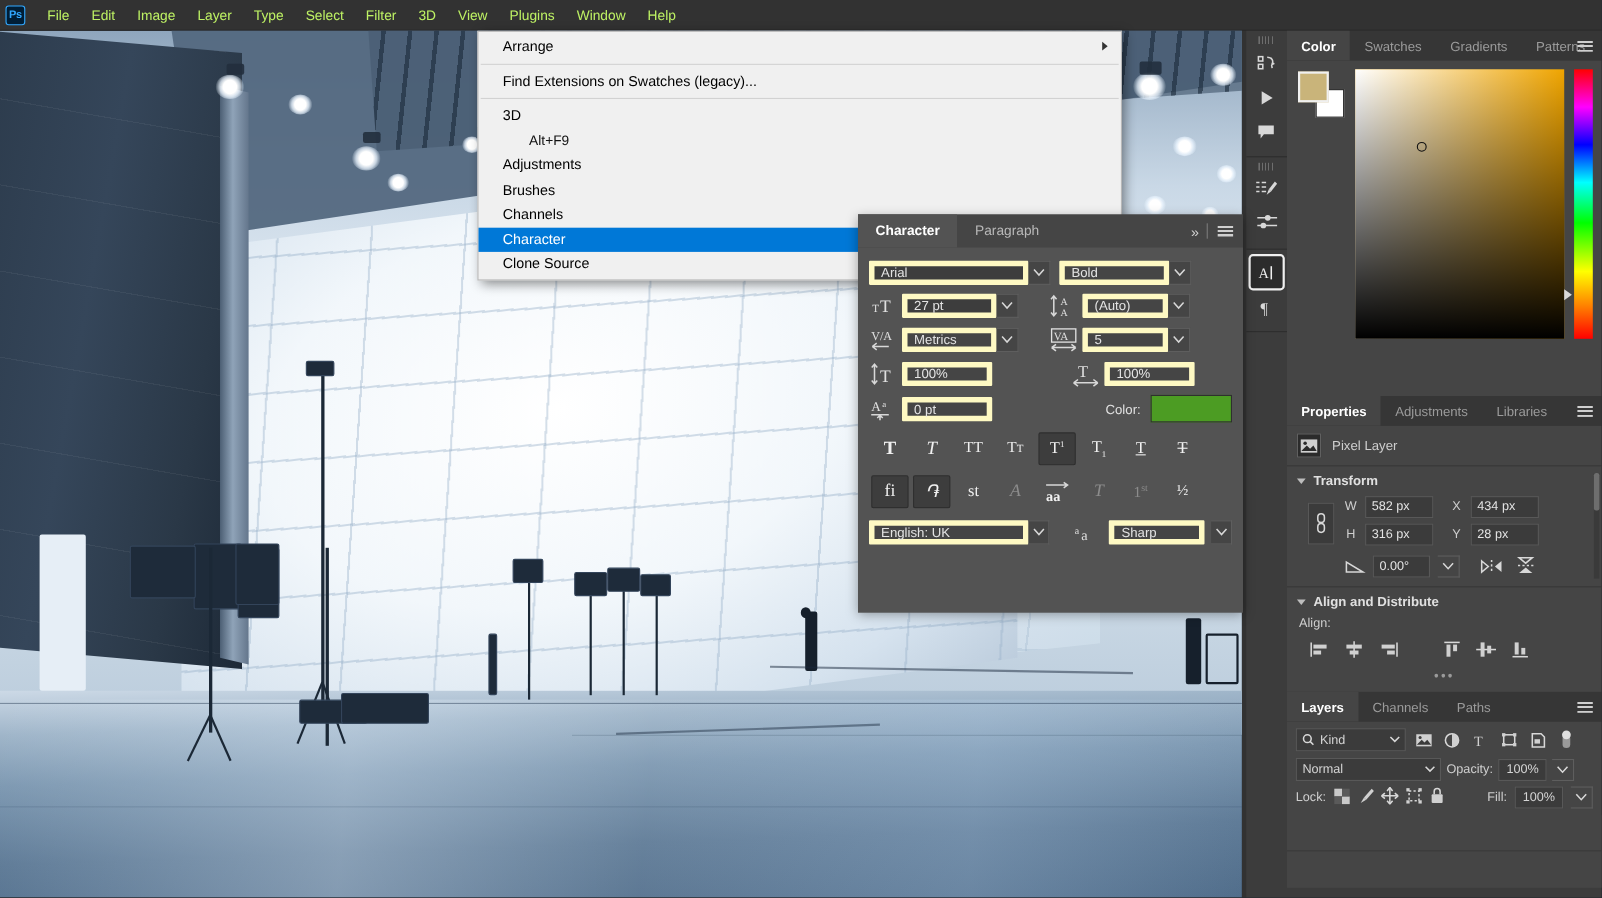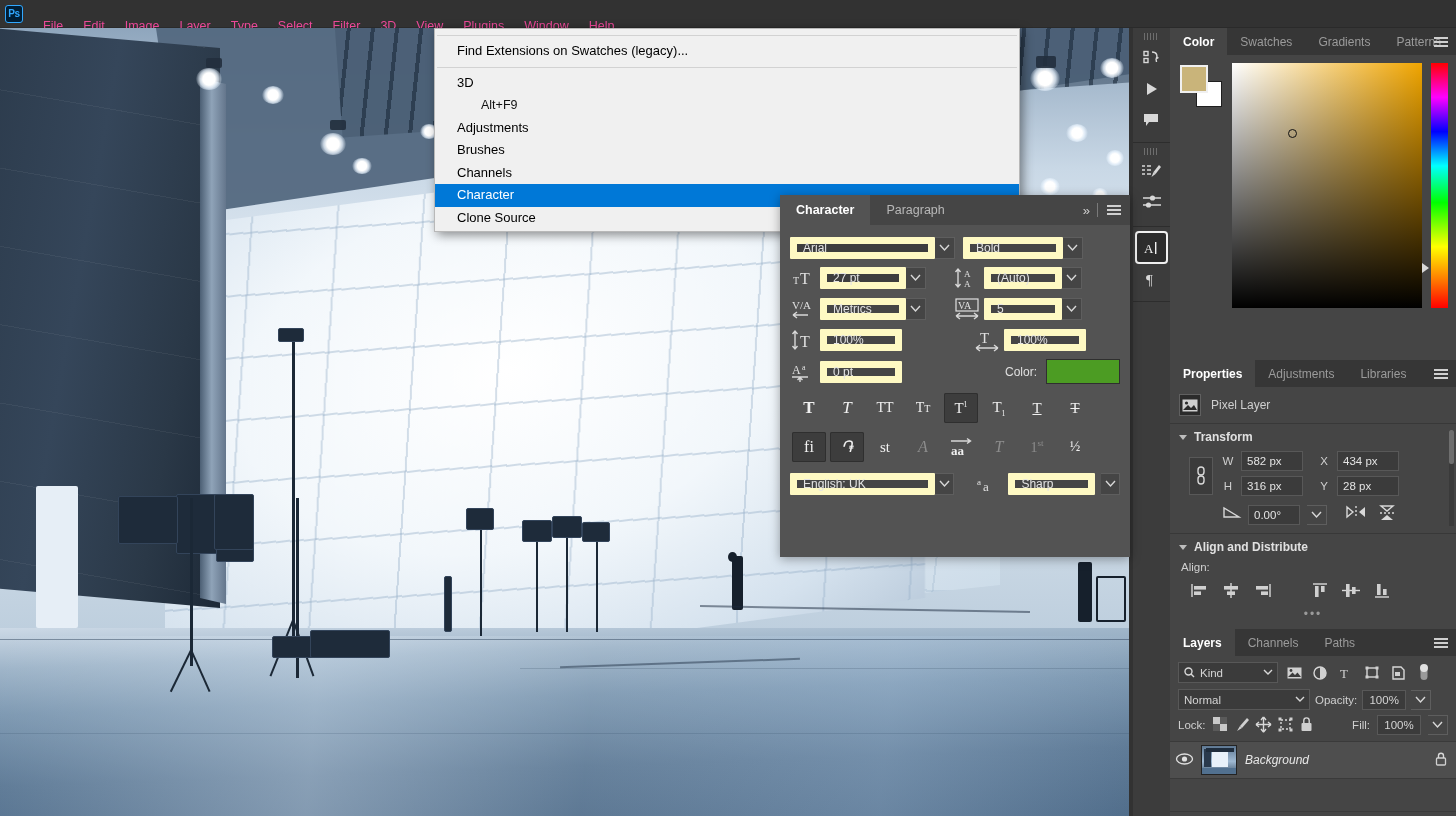--- a/index.html
+++ b/index.html
@@ -19,22 +19,22 @@
     border-bottom:1px solid #2a2a2a;
   }
   .ps-logo{
     width:18px;height:18px;margin-left:5px;margin-right:10px;
     background:#001e36; border:1px solid #31a8ff; border-radius:3px;
     color:#31a8ff; font-size:10px; font-weight:bold;
     display:flex;align-items:center;justify-content:center;
     letter-spacing:-0.3px;
   }
   .menubar-item{
-    padding:12px 10px; height:28px; line-height:28px;
-    font-size:12.5px; color:#ec4899; cursor:default;
+    padding:0 10px; height:28px; line-height:28px;
+    font-size:12.5px; color:#bef264; cursor:default;
   }
 
   
   .canvas-wrap{
     position:absolute; left:0; top:28px; width:1129px; height:788px;
     overflow:hidden; background:#1f2833;
   }
   .photo{ position:absolute; inset:0; }
 
   
@@ -150,21 +150,21 @@
   .char-tabs .spacer{ flex:1; }
   .tab-icons{ display:flex; align-items:center; gap:9px; padding-right:9px; color:#cfcfcf; }
   .chev2{ font-size:13px; letter-spacing:-2px; }
   .divline{ width:1px; height:14px; background:#7a7a7a; }
   .hamb{ display:inline-block; width:14px; height:10px;
      background:repeating-linear-gradient(180deg,#cfcfcf 0 2px, transparent 2px 4px); }
 
   .char-body{ padding:12px 10px 8px 10px; }
   .row{ display:flex; align-items:center; margin-bottom:7px; }
   .fld{
-    background:#454545; border:7px solid #fef9c3; height:22px;
+    background:#454545; border:5px solid #fef9c3; height:22px;
     display:flex; align-items:center; padding:0 6px; color:#e3e3e3; font-size:12px;
     border-radius:1px;
   }
   .fld.sel{ background:#3d3d3d; }
   .caret{
     width:20px; height:22px; background:#454545; border:1px solid #5e5e5e; border-left:none;
     display:flex;align-items:center;justify-content:center;
   }
   .caret svg{ display:block; }
   .lbl-ico{ width:30px; height:24px; display:flex; align-items:center; justify-content:center; color:#e0e0e0; }
@@ -355,20 +355,24 @@
     <div class="person" style="left:728px;top:524px;width:9px;height:10px;border-radius:50%;"></div>
     <div class="person" style="left:1078px;top:534px;width:14px;height:60px;"></div>
     <div class="person" style="left:1096px;top:548px;width:30px;height:46px;background:transparent;border:2px solid #16202c;"></div>
 
     <div class="floorline" style="left:700px;top:580px;width:330px;height:2px;background:rgba(25,40,60,.5);transform:rotate(1deg);"></div>
     <div class="floorline" style="left:560px;top:634px;width:240px;height:2px;background:rgba(25,40,60,.45);transform:rotate(-2deg);"></div>
   </div>
 </div>
 
 <div class="dropdown" id="dropdown">
+    <div class="dd-item">
+      <span class="lbl">Arrange</span>
+      <span class="dd-arrow"></span>
+    </div>
     <div class="dd-sep"></div>
     <div class="dd-item">
       <span class="lbl">Find Extensions on Swatches (legacy)...</span>
     </div>
     <div class="dd-sep"></div>
     <div class="dd-item">
       <span class="lbl">3D</span>
     </div>
     <div class="dd-item">
       <span class="accel">Alt+F9</span>
@@ -709,21 +713,21 @@
           <div class="tfield">434 px</div>
         </div>
         <div class="tfrow">
           <span style="width:14px;text-align:center;font-size:11.5px;color:#cfcfcf;">H</span>
           <div class="tfield">316 px</div>
           <span style="width:14px;text-align:center;font-size:11.5px;color:#cfcfcf;margin-left:8px;">Y</span>
           <div class="tfield">28 px</div>
         </div>
       </div>
     </div>
-    <div style="display:flex;align-items:flex-start;gap:7px;padding-left:44px;margin-top:4px;">
+    <div style="display:flex;align-items:flex-end;gap:7px;padding-left:44px;margin-top:4px;">
       <span>
         <svg width="18" height="14">
             <path d="M1 12 L16 12 L1 3 Z" class="svgi"></path>
           </svg>
       </span>
       <div class="tfield" style="width:52px">0.00°</div>
       <div class="caret" style="height:20px">
         <svg width="9" height="6">
             <path d="M0 0 L4.5 5 L9 0" class="svgi"></path>
           </svg>
@@ -915,41 +919,20 @@
       <span style="flex:1"></span>
       <span style="color:#cfcfcf;">Fill:</span>
       <div class="numbox">100%</div>
       <div class="caret" style="height:20px">
         <svg width="9" height="6">
             <path d="M0 0 L4.5 5 L9 0" class="svgi"></path>
           </svg>
       </div>
     </div>
 
-    <div class="layer-row">
-      <span>
-        <svg width="17" height="12">
-            <ellipse cx="8.5" cy="6" rx="8" ry="5" fill="none" stroke="#e0e0e0" stroke-width="1.3"></ellipse>
-            <circle cx="8.5" cy="6" r="2.6" fill="#e0e0e0"></circle>
-          </svg>
-      </span>
-      <span class="layer-thumb">
-        <span style="position:absolute;left:2px;top:3px;width:7px;height:18px;background:#2a3a4d;"></span>
-        <span style="position:absolute;left:10px;top:5px;width:16px;height:16px;background:#e8f1fa;"></span>
-        <span style="position:absolute;left:4px;top:2px;width:28px;height:4px;background:#1f2d3d;"></span>
-        <span style="position:absolute;left:0;top:22px;width:36px;height:8px;background:#51708f;"></span>
-      </span>
-      <span class="layer-name">Background</span>
-      <span>
-        <svg width="12" height="14">
-            <rect x="1.5" y="6" width="9" height="7" rx="1" fill="none" stroke="#d0d0d0" stroke-width="1.3"></rect>
-            <path d="M3.5 6 V3.8 A2.5 2.5 0 0 1 8.5 3.8 V6" class="svgi"></path>
-          </svg>
-      </span>
-    </div>
 
     <div style="height:32px;background:#454545;"></div>
 
     <div class="layer-tools">
       
       
       
       
       
       

